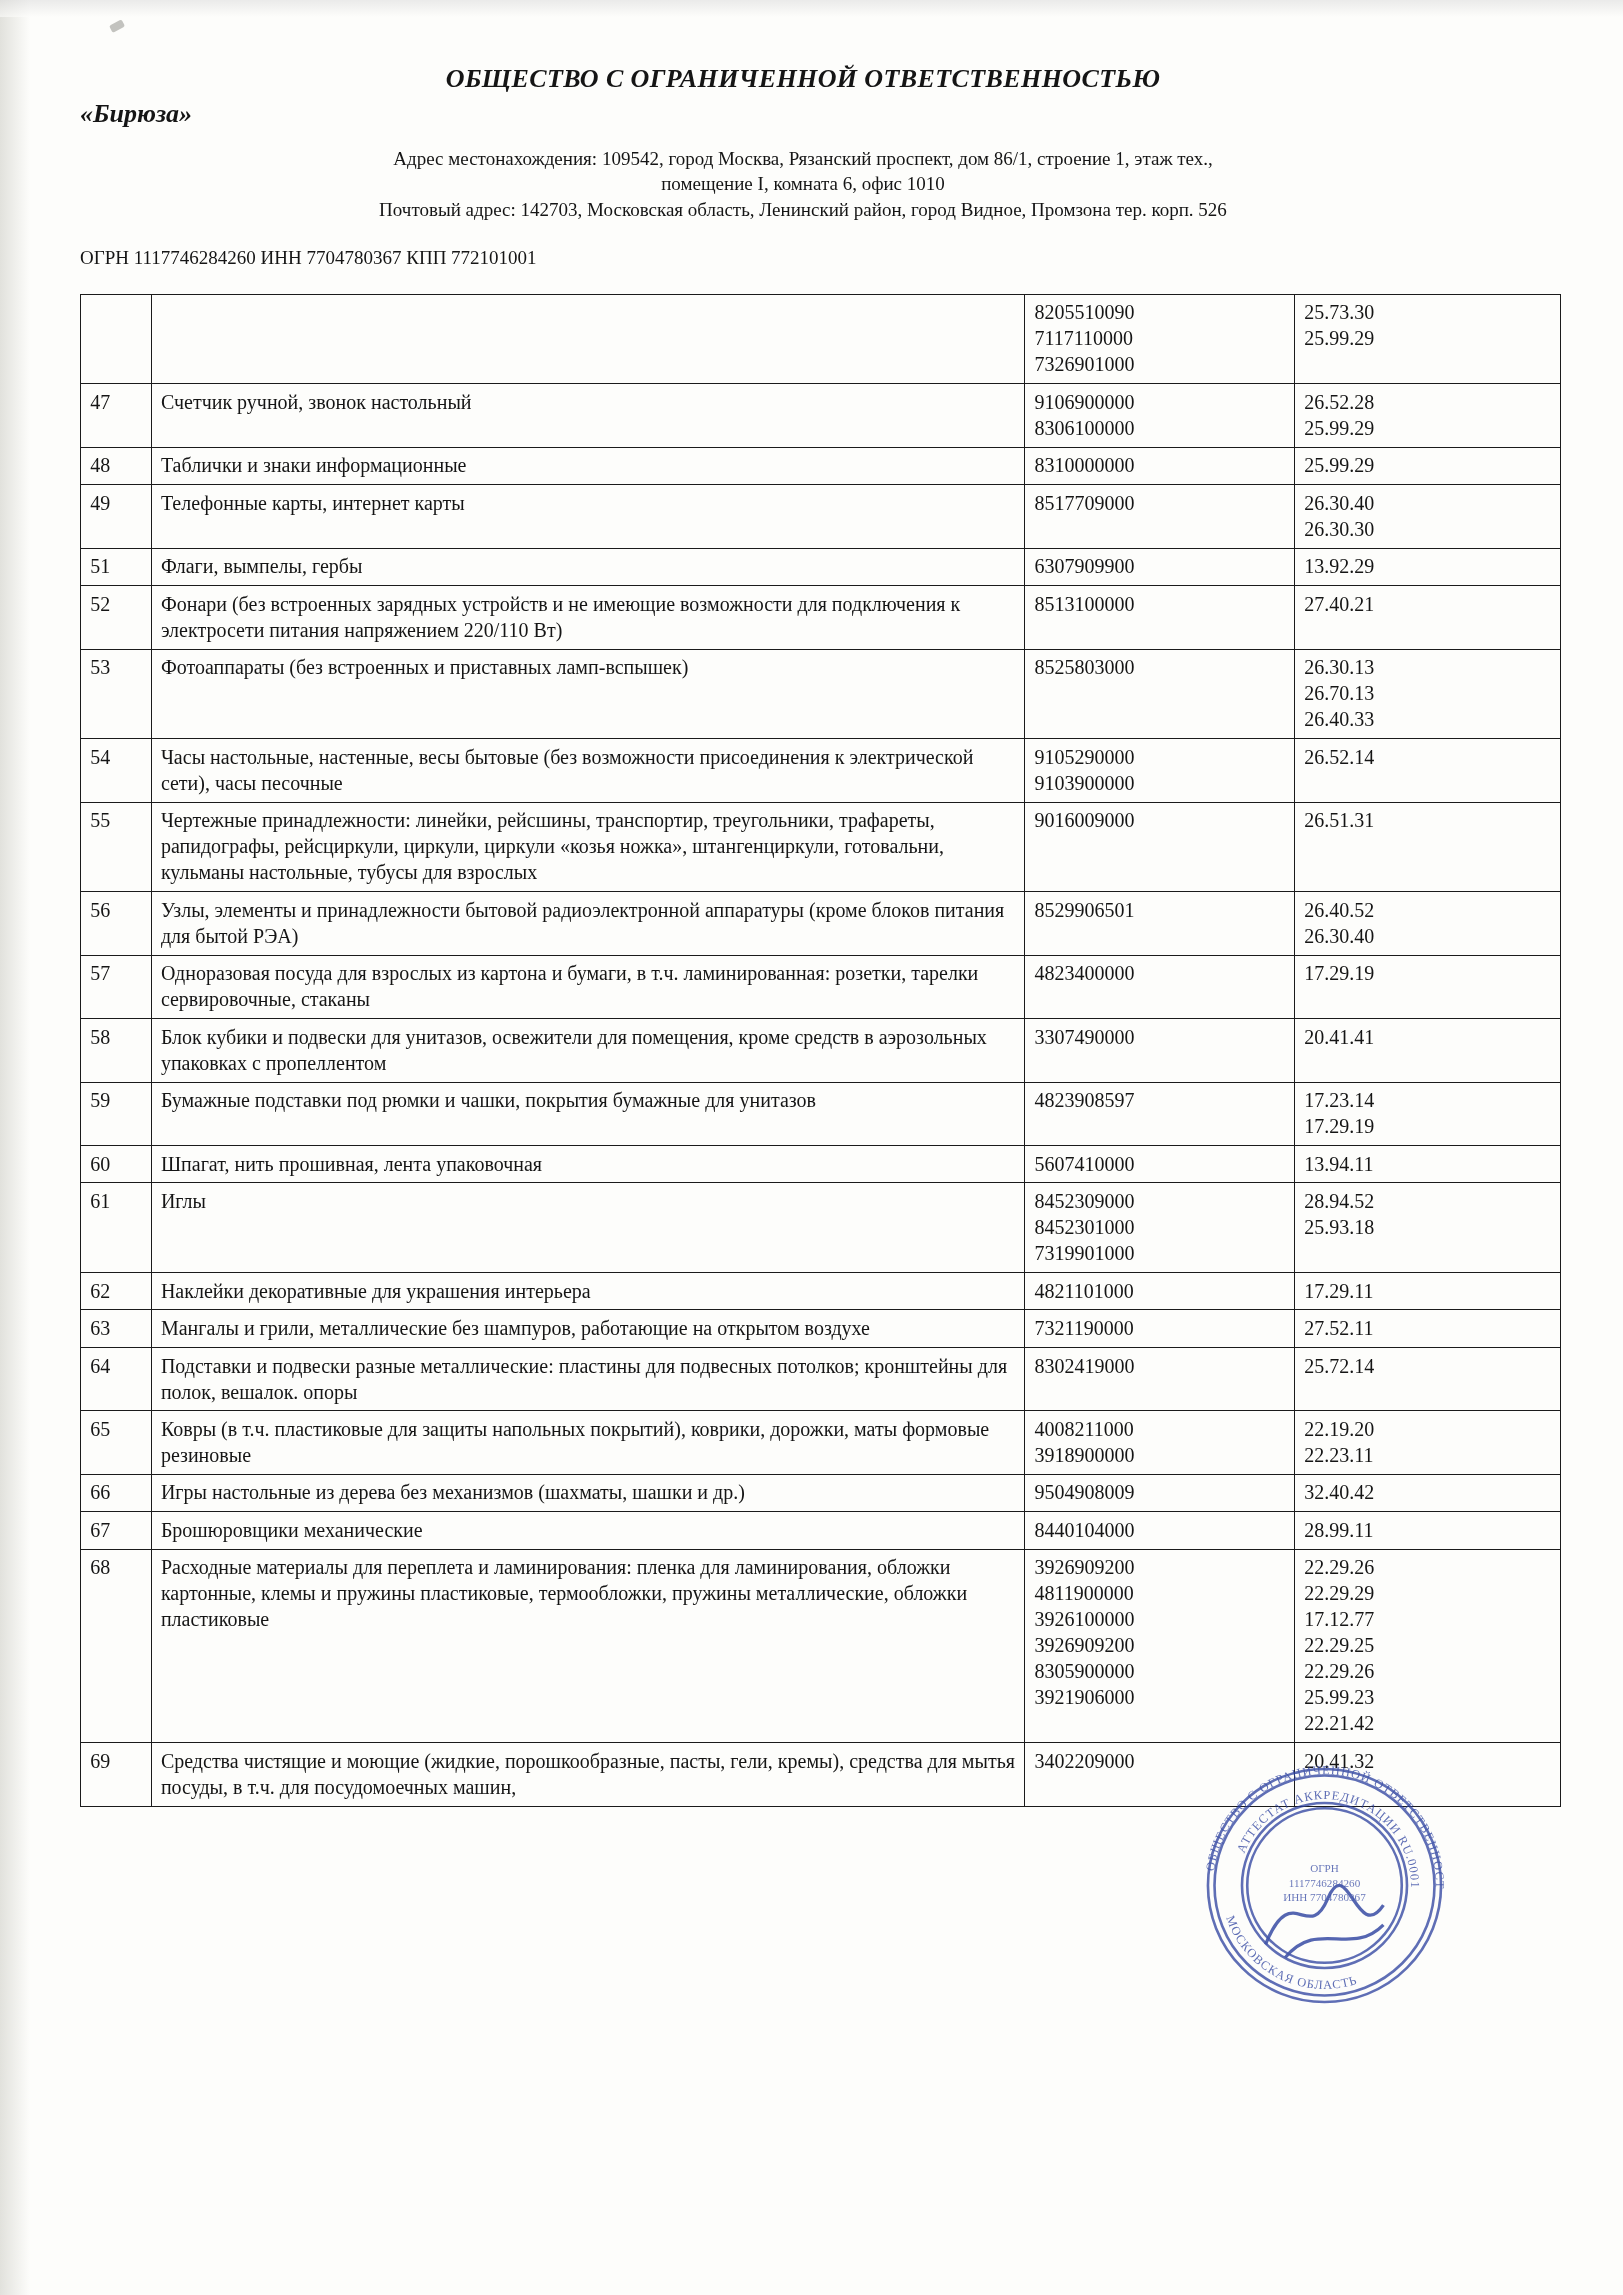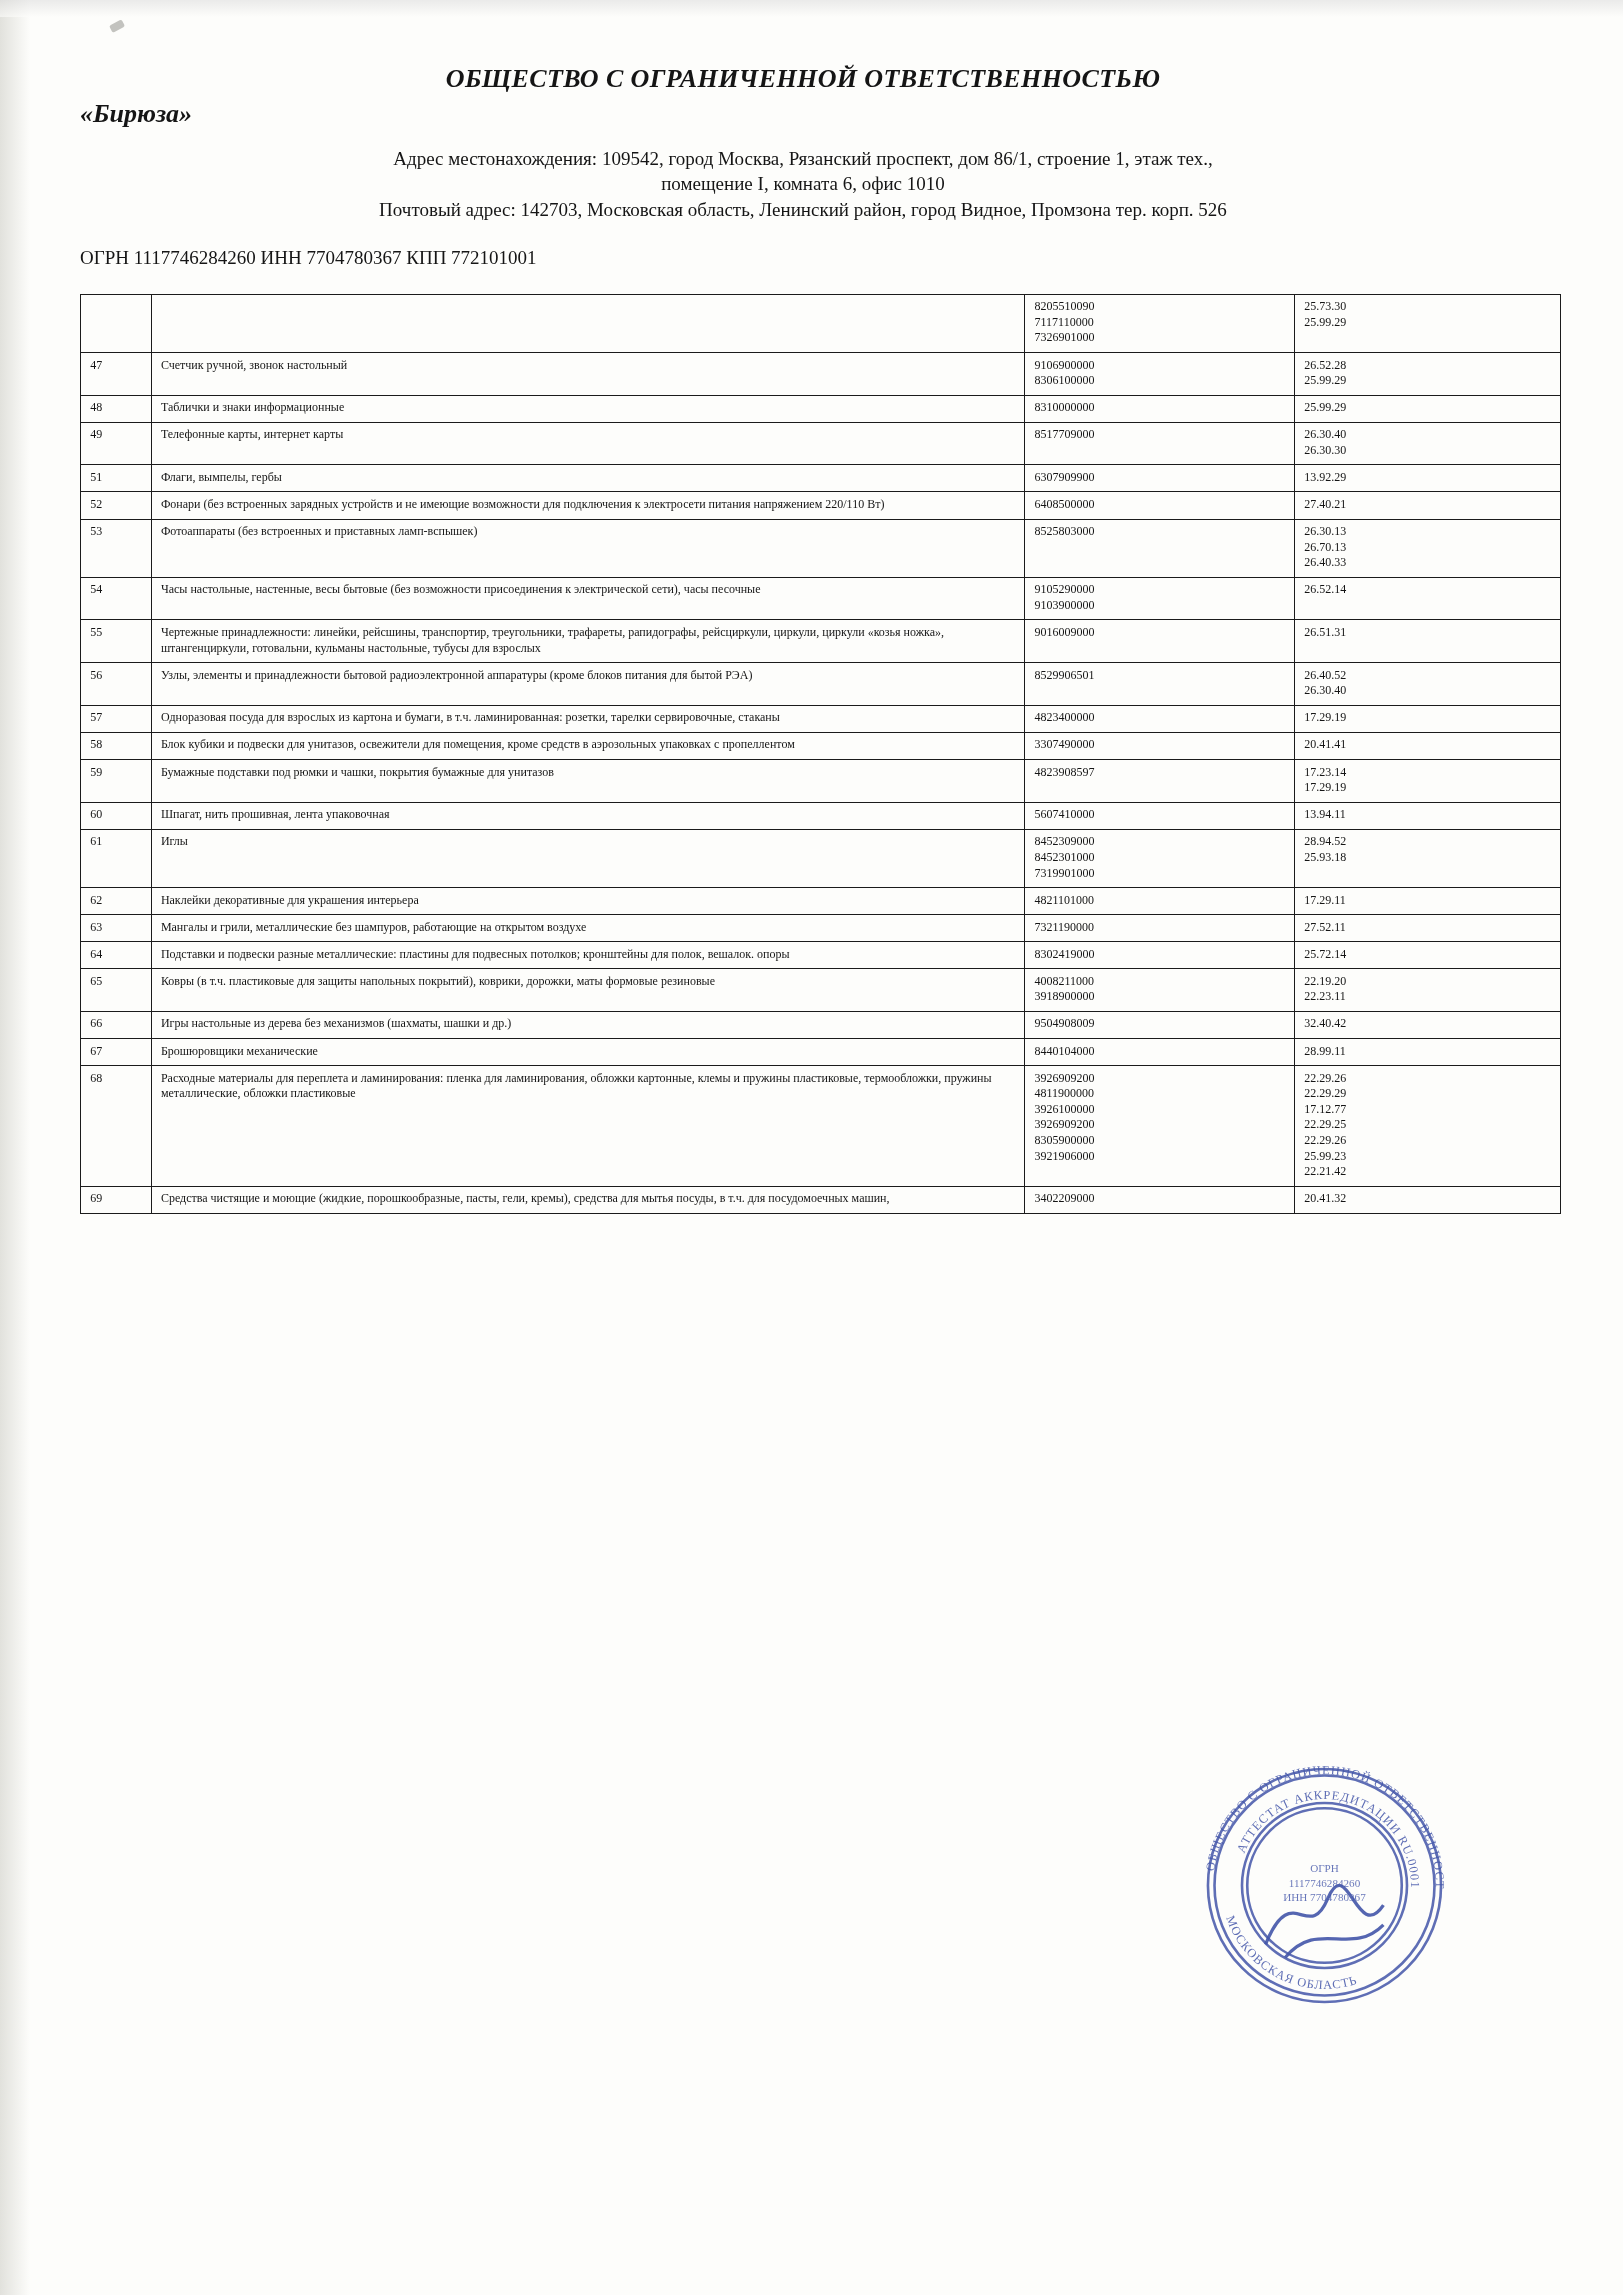--- a/index.html
+++ b/index.html
@@ -79,21 +79,21 @@
     font-size: 19px;
     line-height: 1.40;
     margin-top: 22px;
   }
 
   table.doc-table {
     margin-top: 22px;
     border-collapse: collapse;
     width: 1443px;
     table-layout: fixed;
-    font-size: 12px;
+    font-size: 20px;
   }
   table.doc-table td {
     border: 1.3px solid #1b1b1b;
     padding: 4.6px 6.5px 5.9px 9.2px;
     vertical-align: top;
     line-height: 1.30;
   }
   td.c-num {
     width: 54px;
     text-align: left;
@@ -205,21 +205,21 @@
               <span class="codeline">6307909900</span>
             </td>
             <td class="c-okpd">
               <span class="codeline">13.92.29</span>
             </td>
           </tr>
           <tr>
             <td class="c-num">52</td>
             <td class="c-name">Фонари (без встроенных зарядных устройств и не имеющие возможности для подключения к электросети питания напряжением 220/110 Вт)</td>
             <td class="c-code">
-              <span class="codeline">6408500000</span>
+              <span class="codeline">8513100000</span>
             </td>
             <td class="c-okpd">
               <span class="codeline">27.40.21</span>
             </td>
           </tr>
           <tr>
             <td class="c-num">53</td>
             <td class="c-name">Фотоаппараты (без встроенных и приставных ламп-вспышек)</td>
             <td class="c-code">
               <span class="codeline">8525803000</span>

